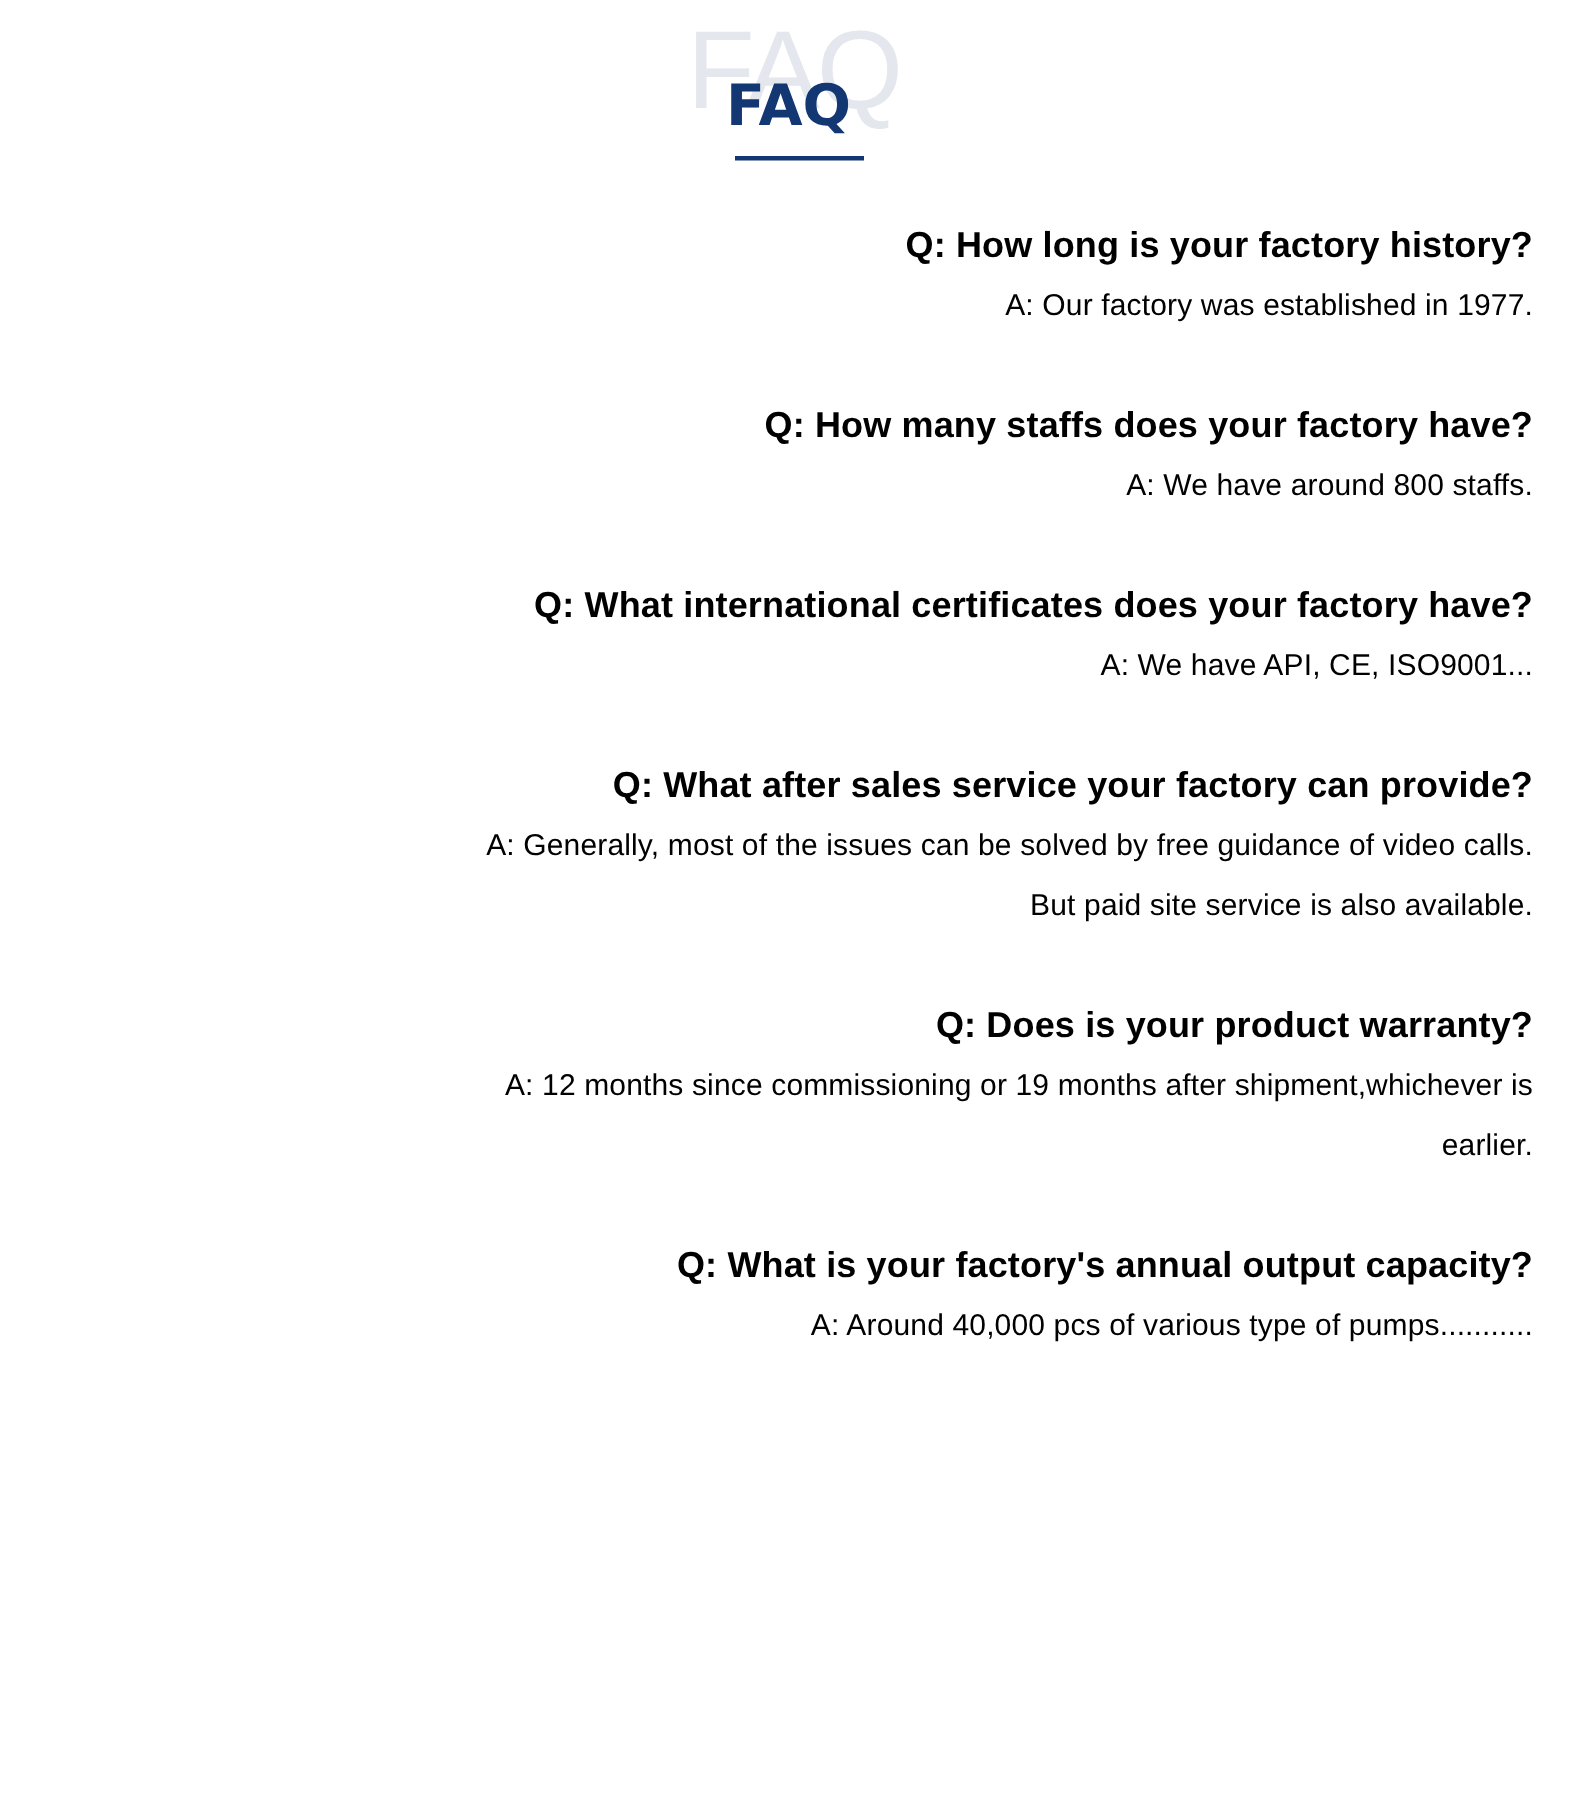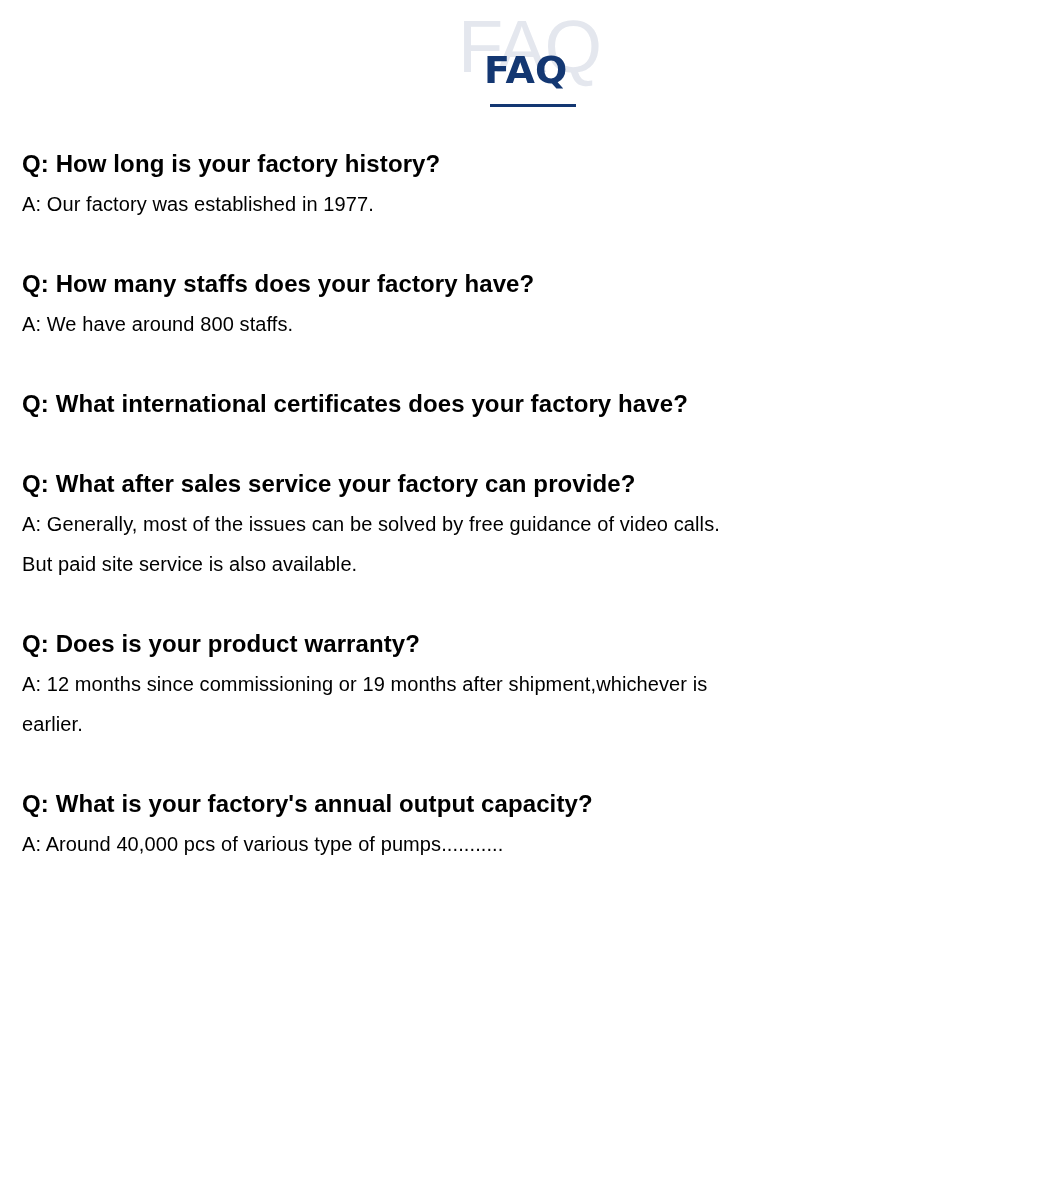--- a/index.html
+++ b/index.html
@@ -53,20 +53,21 @@
       background: #133772;
     }
     .faq-list {
       position: absolute;
       left: 22px;
       top: 144px;
       width: 1000px;
     }
     .faq-item {
       margin: 0 0 40px 0;
+      text-align: right;
     }
     .question {
       font-size: 24px;
       font-weight: 700;
       line-height: 40px;
       height: 40px;
       white-space: nowrap;
       letter-spacing: 0.1px;
     }
     .answer {
@@ -90,20 +91,21 @@
   <div class="faq-item">
     <div class="question">Q: How long is your factory history?</div>
     <div class="answer">A: Our factory was established in 1977.</div>
   </div>
   <div class="faq-item">
     <div class="question">Q: How many staffs does your factory have?</div>
     <div class="answer">A: We have around 800 staffs.</div>
   </div>
   <div class="faq-item">
     <div class="question">Q: What international certificates does your factory have?</div>
+    <div class="answer">A: We have API, CE, ISO9001...</div>
   </div>
   <div class="faq-item">
     <div class="question">Q: What after sales service your factory can provide?</div>
     <div class="answer">A: Generally, most of the issues can be solved by free guidance of video calls.
 But paid site service is also available.</div>
   </div>
   <div class="faq-item">
     <div class="question">Q: Does is your product warranty?</div>
     <div class="answer">A: 12 months since commissioning or 19 months after shipment,whichever is
 earlier.</div>

